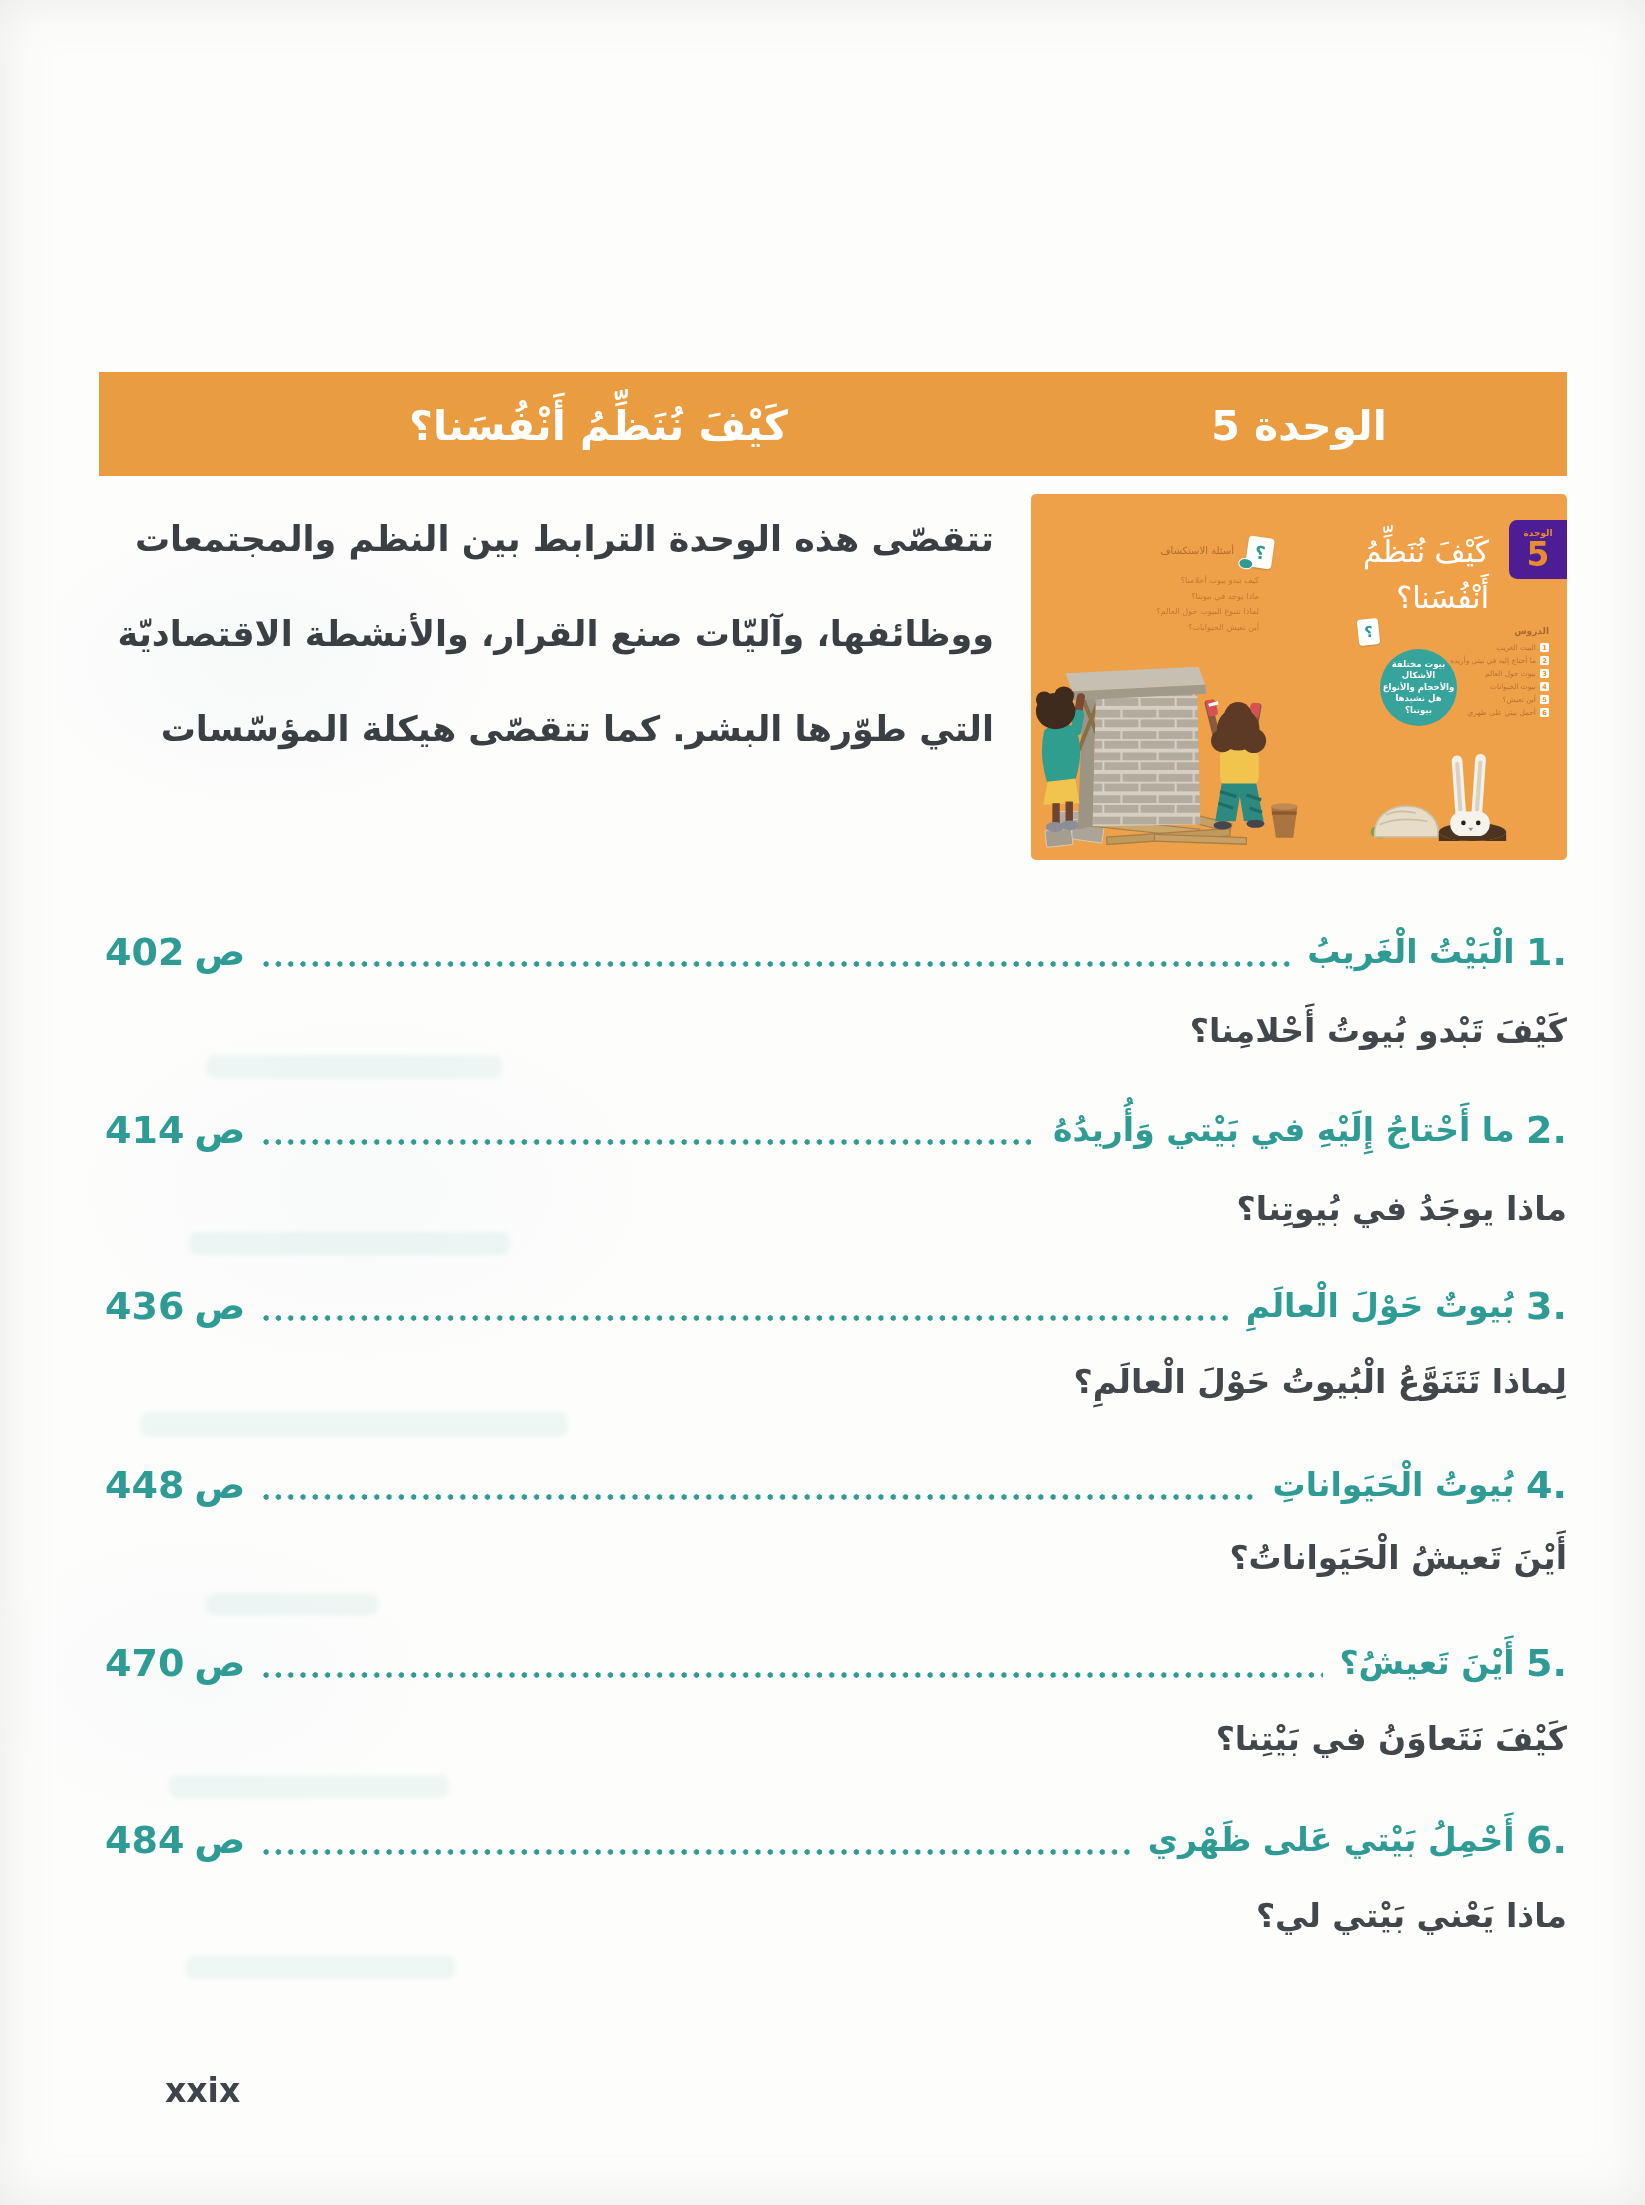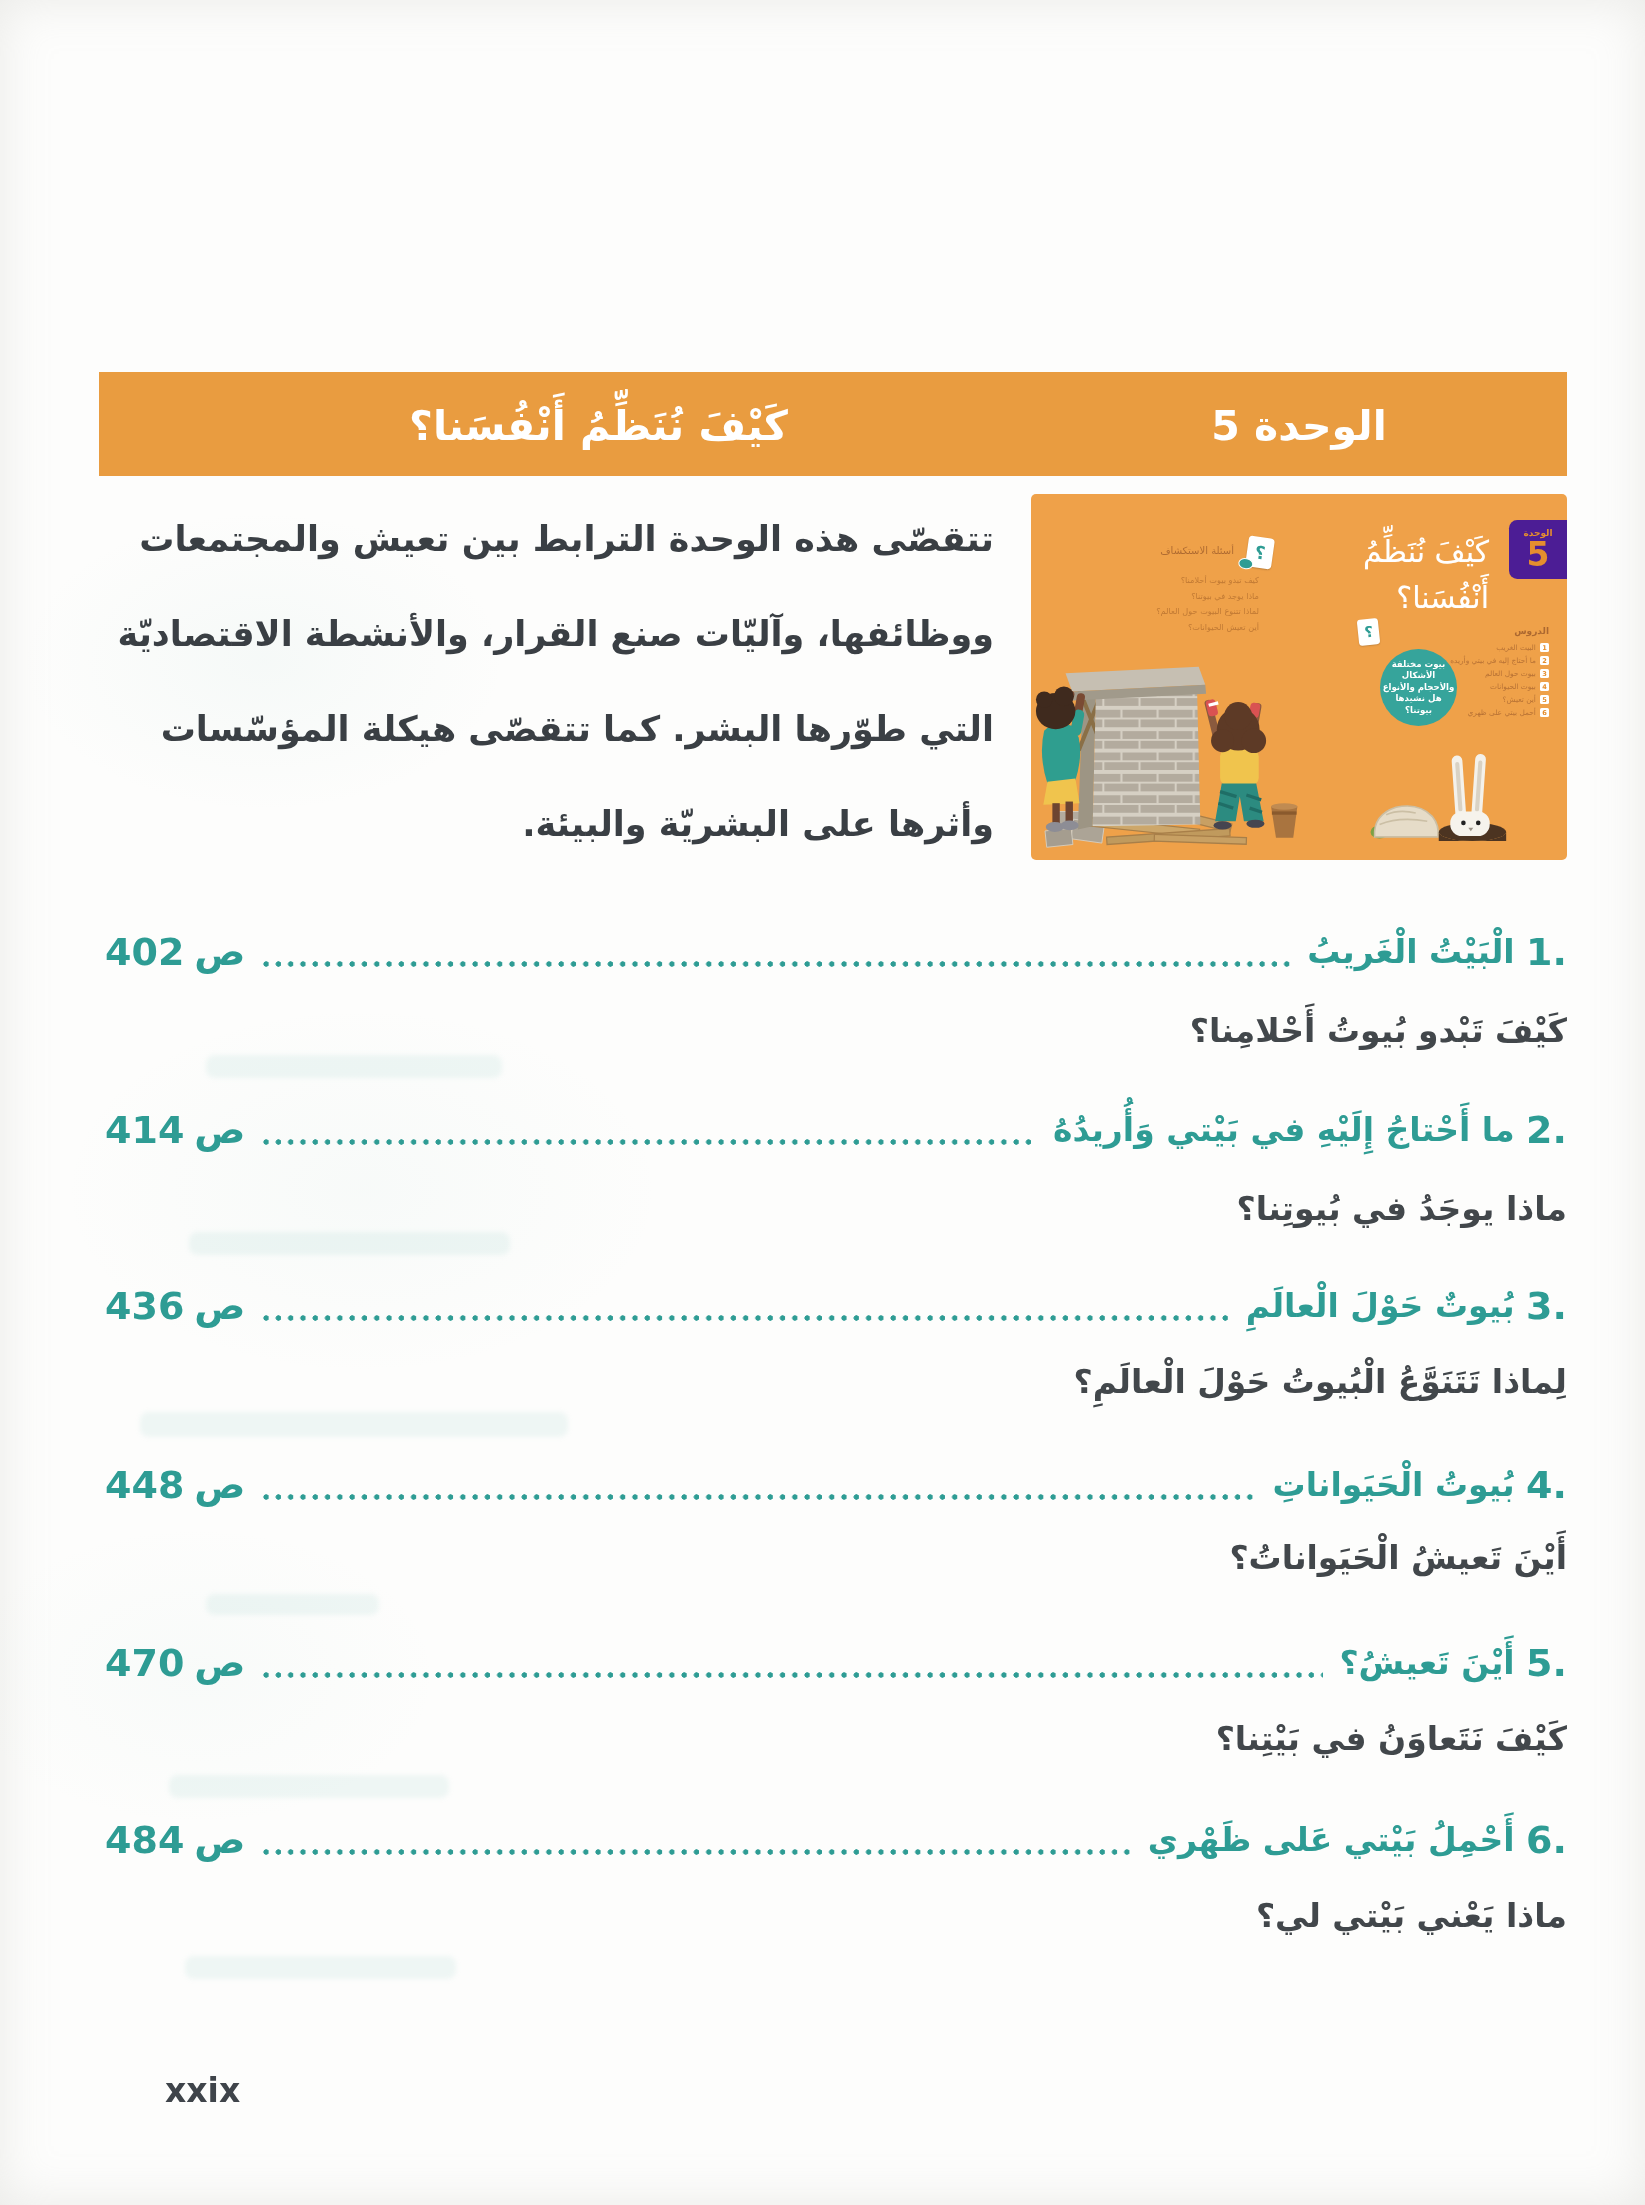--- a/index.html
+++ b/index.html
@@ -84,24 +84,23 @@
   <div class="ghost" style="left:185px;top:1956px;width:271px;height:23px;"></div>
 
   <div class="bar bar-question">
     <div class="bar-text">كَيْفَ نُنَظِّمُ أَنْفُسَنا؟</div>
   </div>
   <div class="bar bar-unit">
     <div class="bar-text">الوحدة 5</div>
   </div>
 
   <div class="intro">
-    <div class="line">تتقصّى هذه الوحدة الترابط بين تعيش والمجتمعات</div>
+    <div class="line">تتقصّى هذه الوحدة الترابط بين النظم والمجتمعات</div>
     <div class="line">ووظائفها، وآليّات صنع القرار، والأنشطة الاقتصاديّة</div>
     <div class="line">التي طوّرها البشر. كما تتقصّى هيكلة المؤسّسات</div>
-    <div class="line">وأثرها على البشريّة والبيئة.</div>
   </div>
 
   <div class="cover">
 
     <svg class="cover-illo" width="536" height="366" viewBox="0 0 652 445" aria-hidden="true">
       <defs>
         <pattern id="br" width="44" height="26" patternUnits="userSpaceOnUse">
           <rect width="44" height="26" fill="#b3ab9e"></rect>
           <path d="M0 1h44 M0 13h44 M0 25h44" stroke="#d6d0c4" stroke-width="2.5"></path>
           <path d="M22 0v13 M0 13v13 M44 13v13" stroke="#d6d0c4" stroke-width="2.5"></path>

